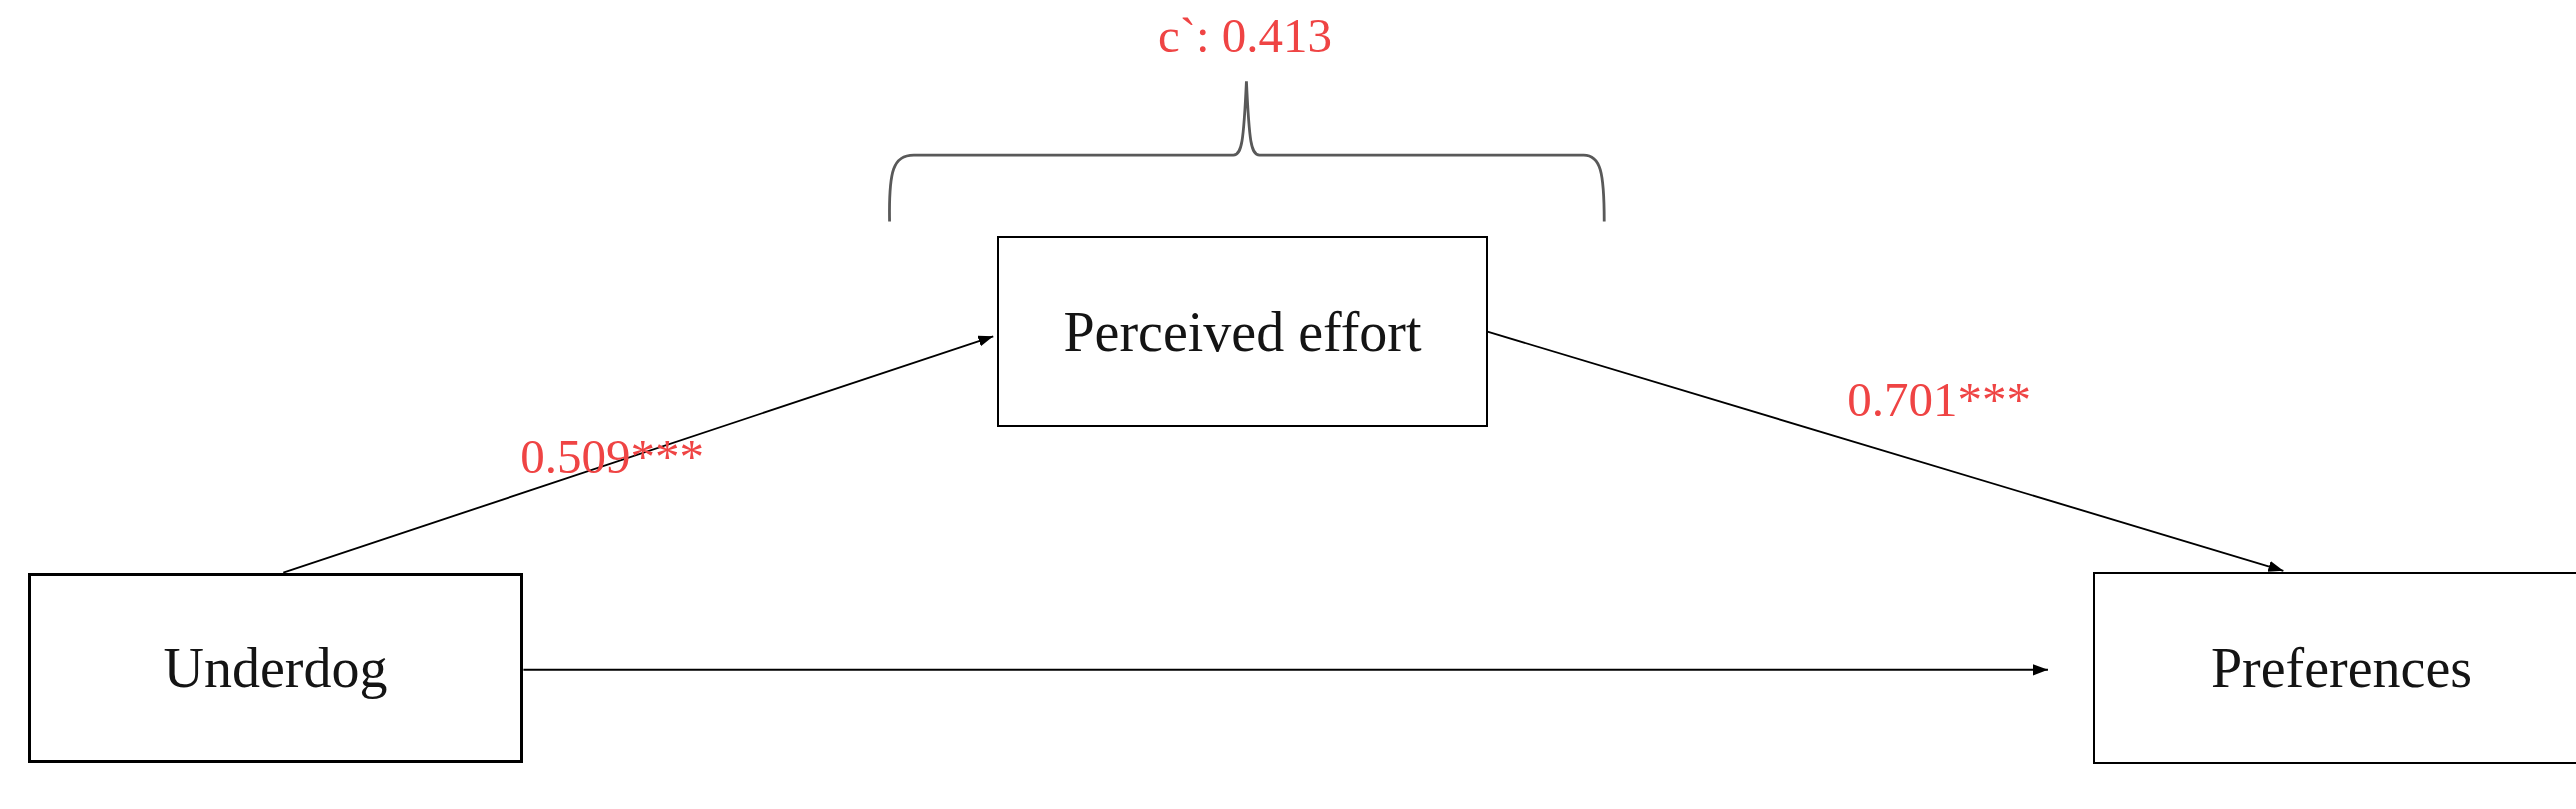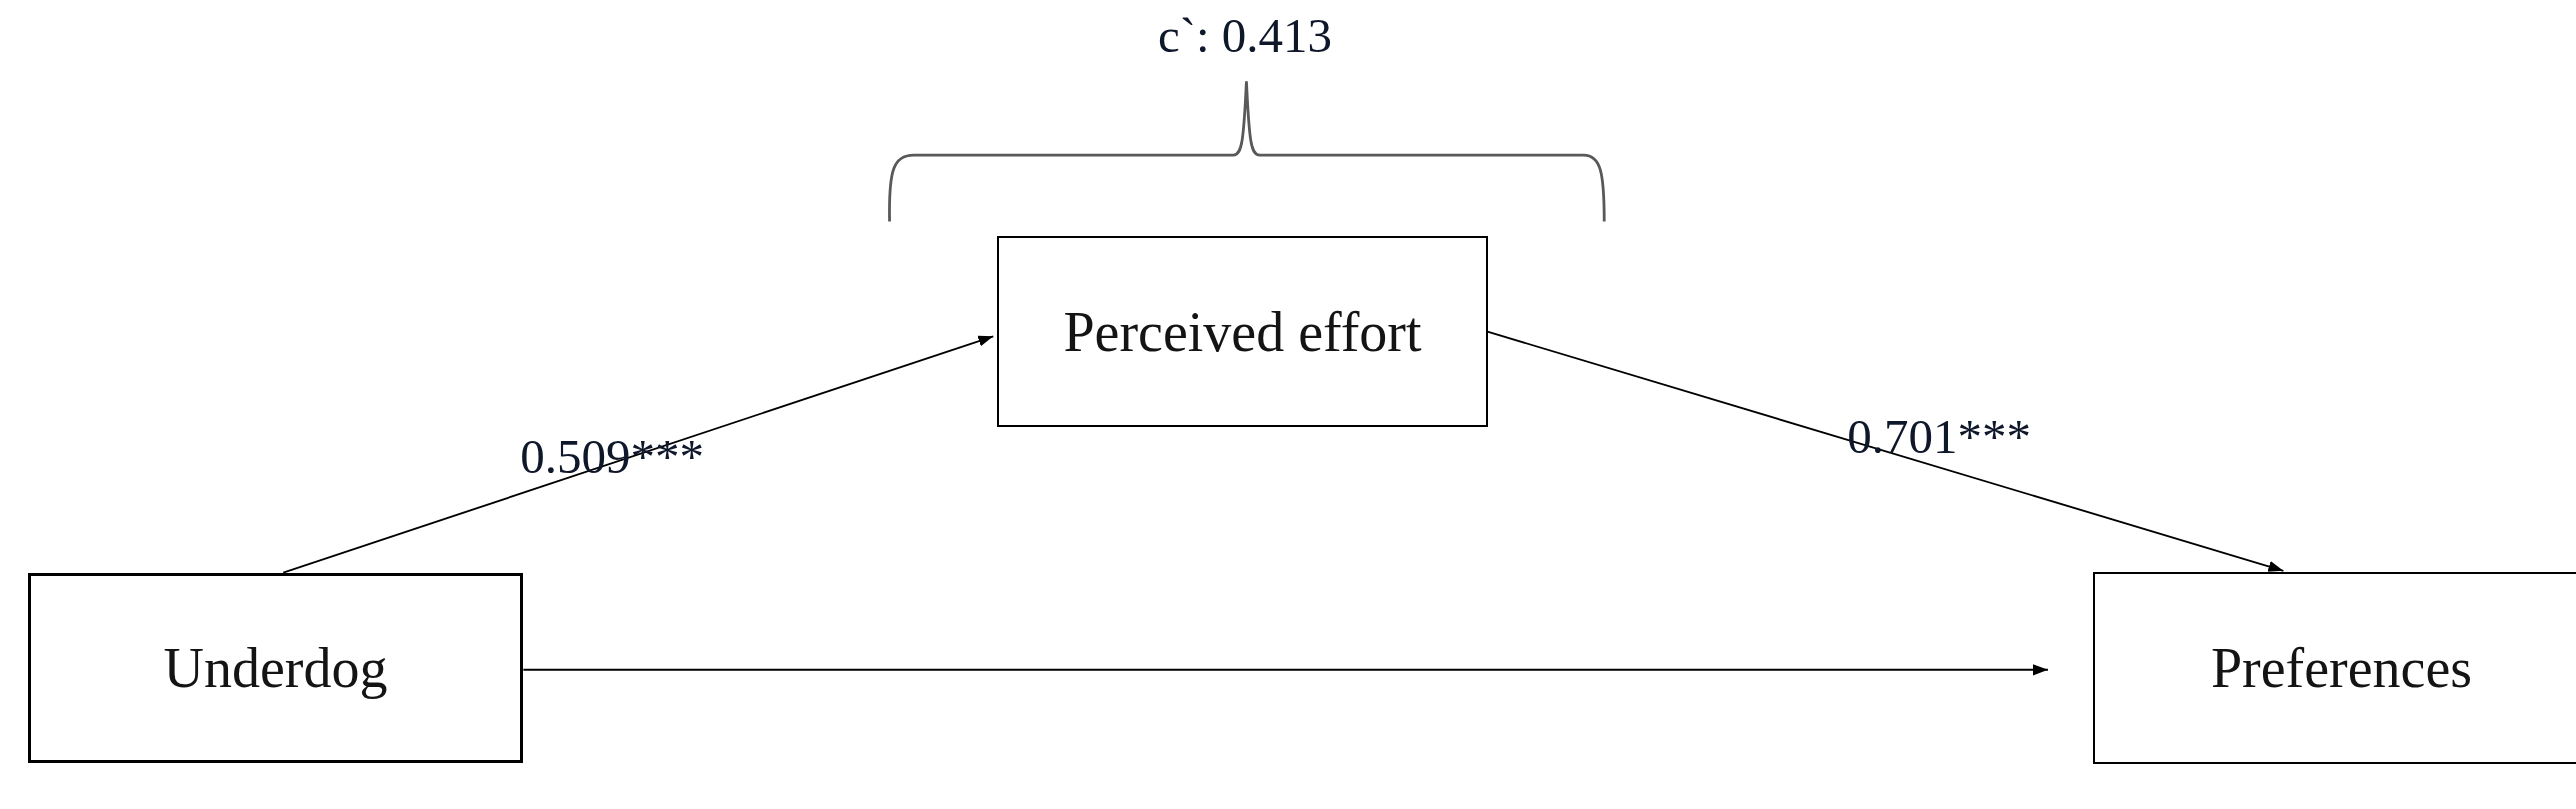--- a/index.html
+++ b/index.html
@@ -54,25 +54,25 @@
     width: 497px;
     height: 192px;
     margin-left: 40px;
   }
   .edge-label {
     position: absolute;
     transform: translate(-50%, -50%);
     font-size: 49px;
     line-height: 1;
     white-space: nowrap;
-    color: #0f172a;
+    color: #ef4444;
   }
   .label-c-prime  { left: 1245px; top: 35px;  }
   .label-a-path   { left: 612px;  top: 420px; margin-top: 36px; }
-  .label-b-path   { left: 1939px; top: 399px; margin-top: 37px; }
+  .label-b-path   { left: 1939px; top: 399px; }
   .label-c-path   { left: 1285px; top: 729px; }
 </style>
 </head>
 <body>
 
 <div class="figure">
 
   <svg class="links" viewBox="0 0 2757 866" aria-hidden="true">
     <defs>
       <marker id="arrowhead" markerWidth="9" markerHeight="7" refX="8" refY="3" orient="auto" markerUnits="strokeWidth">

